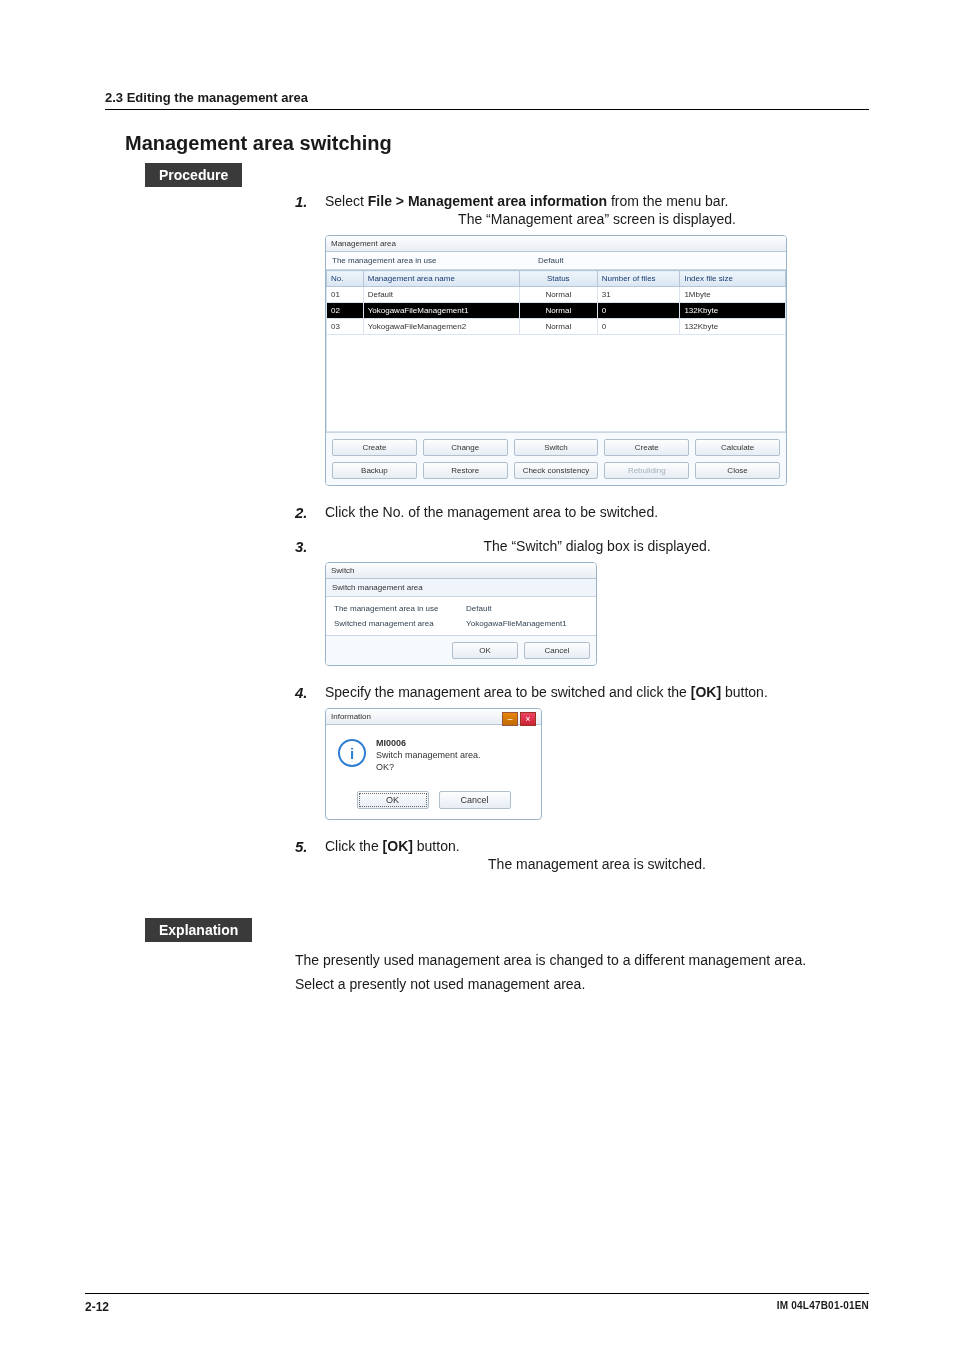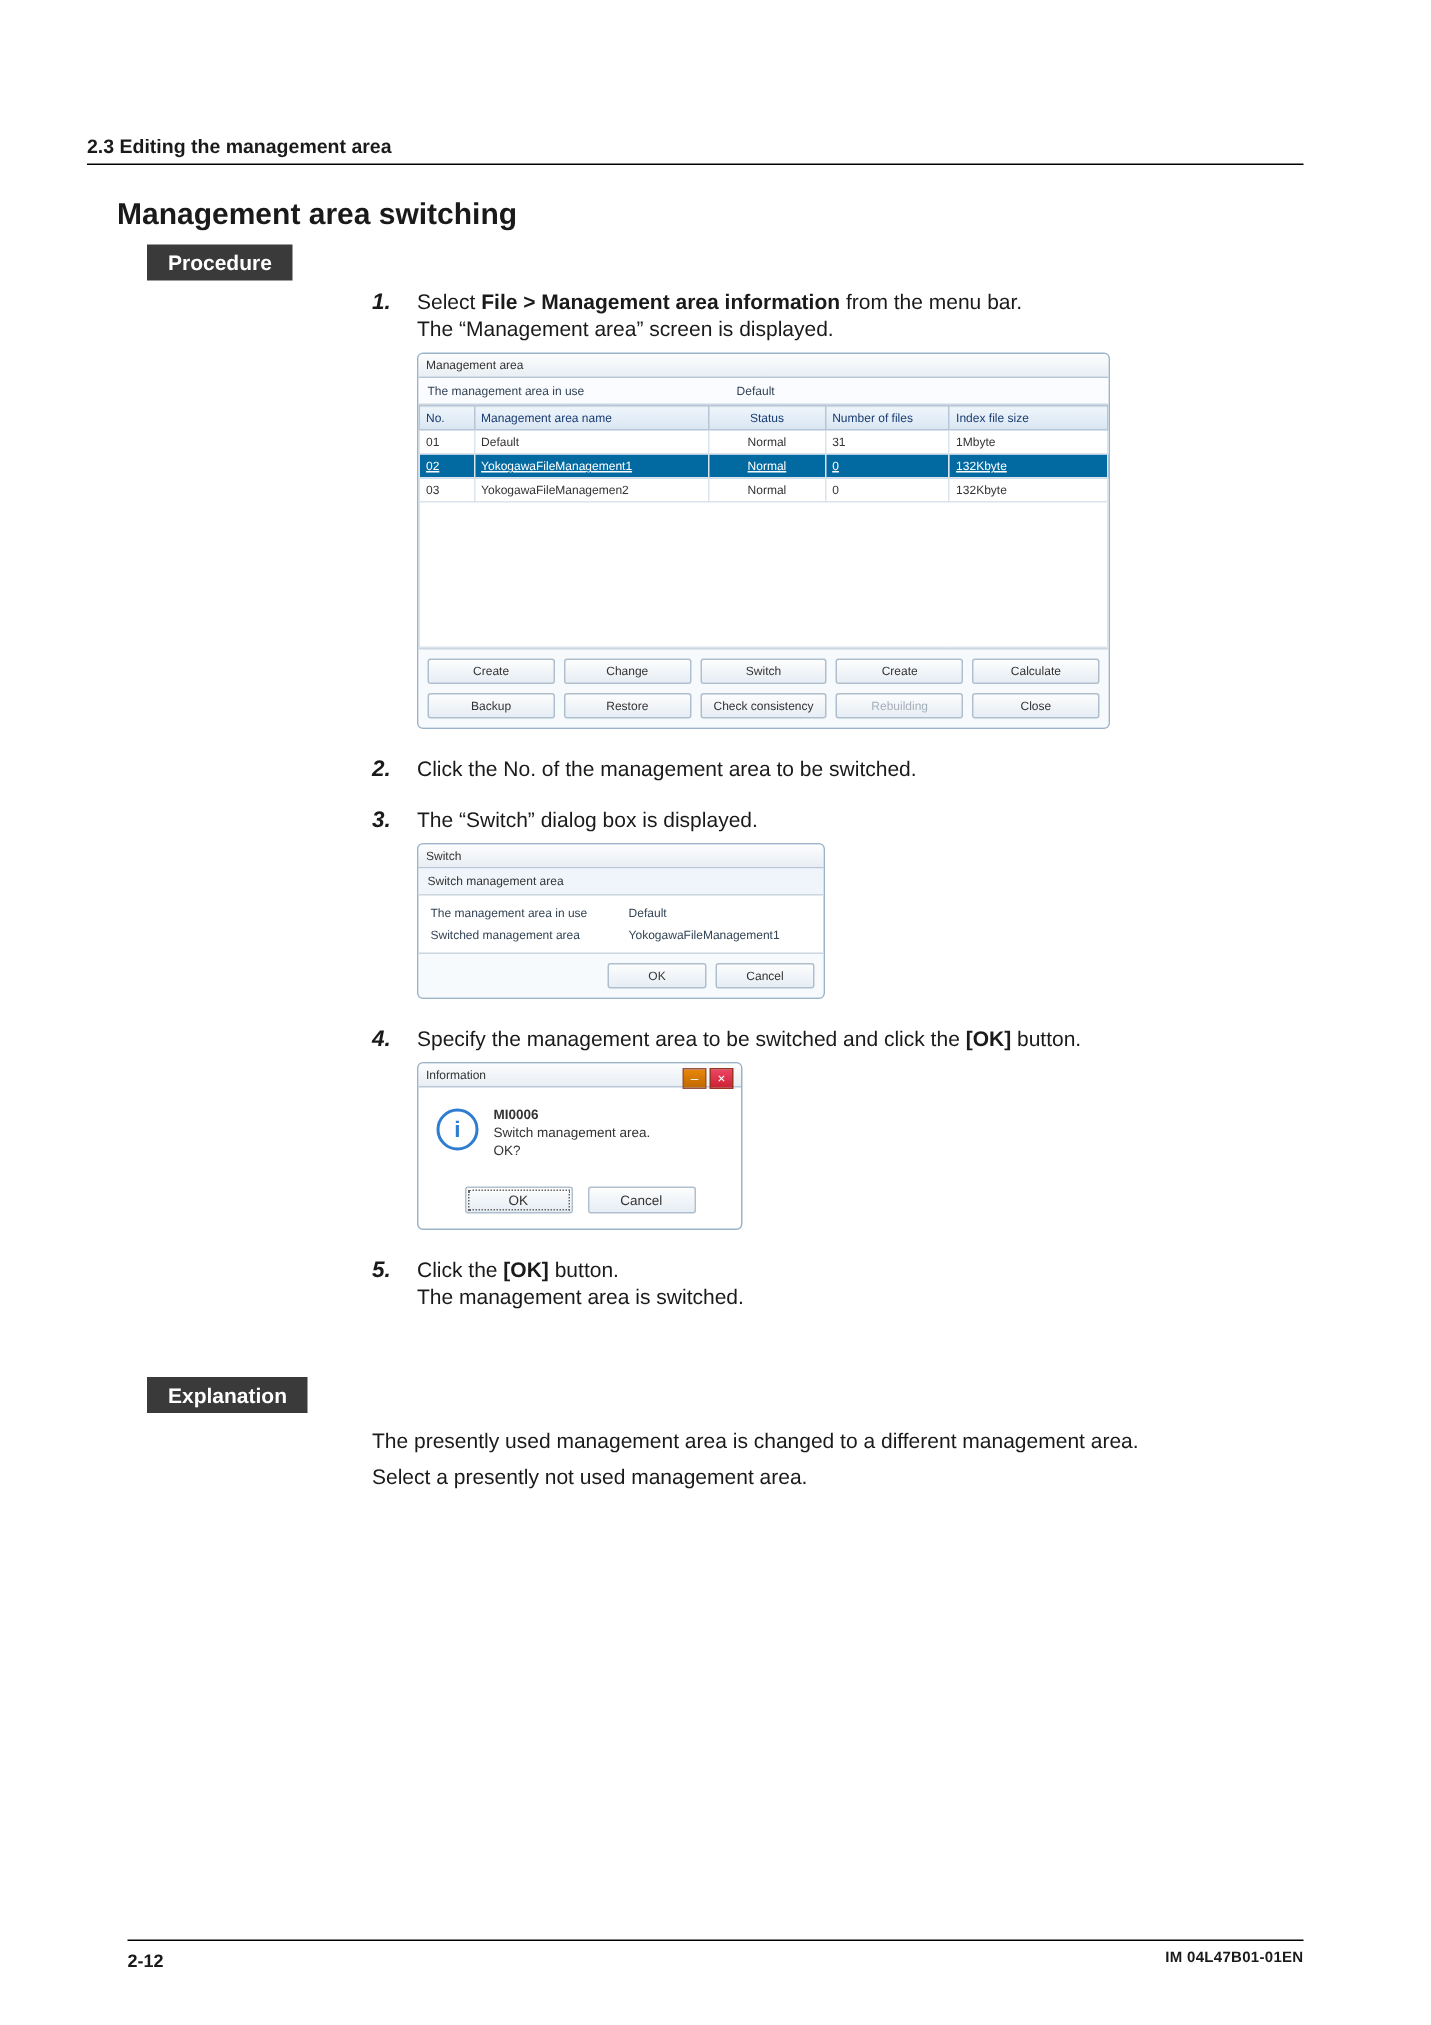--- a/index.html
+++ b/index.html
@@ -7,21 +7,21 @@
   body {
     width: 954px;
     height: 1350px;
     background: #fff;
     font-family: Arial, Helvetica, sans-serif;
     font-size: 14px;
     color: #1a1a1a;
     position: relative;
   }
   .page {
-    padding: 90px 85px 40px 58px;
+    padding: 90px 85px 40px 105px;
     box-sizing: border-box;
     height: 100%;
     position: relative;
   }
   .breadcrumb {
     font-size: 13px;
     font-weight: bold;
     padding-bottom: 4px;
     border-bottom: 1px solid #000;
     margin-bottom: 22px;
@@ -55,21 +55,21 @@
   }
   .ol > li > .num {
     position: absolute;
     left: 0;
     top: 0;
     font-style: italic;
     font-weight: bold;
     font-size: 15px;
   }
   .step-main { margin-bottom: 2px; }
-  .step-sub { margin-bottom: 6px; }
+  .step-sub { margin-bottom: 6px; text-align: center; }
   .shot {
     margin-top: 8px;
     border: 1px solid #9bb3c9;
     border-radius: 4px;
     overflow: hidden;
     font-size: 8px;
     color: #333;
     background: #fff;
   }
   .shot.big { width: 460px; }
@@ -97,23 +97,22 @@
     border: 1px solid #b6c6d6;
     font-size: 8px;
   }
   table.tbl td {
     padding: 3px 4px;
     border: 1px solid #dbe4ee;
     font-size: 8px;
     background: #fff;
   }
   table.tbl tr.sel td {
-    background: #0369a1;
+    background: #000000;
     color: #fff;
-    text-decoration: underline;
   }
   .btnrow {
     display: flex;
     gap: 6px;
     padding: 6px;
     border-top: 1px solid #ccd6e0;
     background: #f7fafd;
     flex-wrap: wrap;
   }
   .btn {

